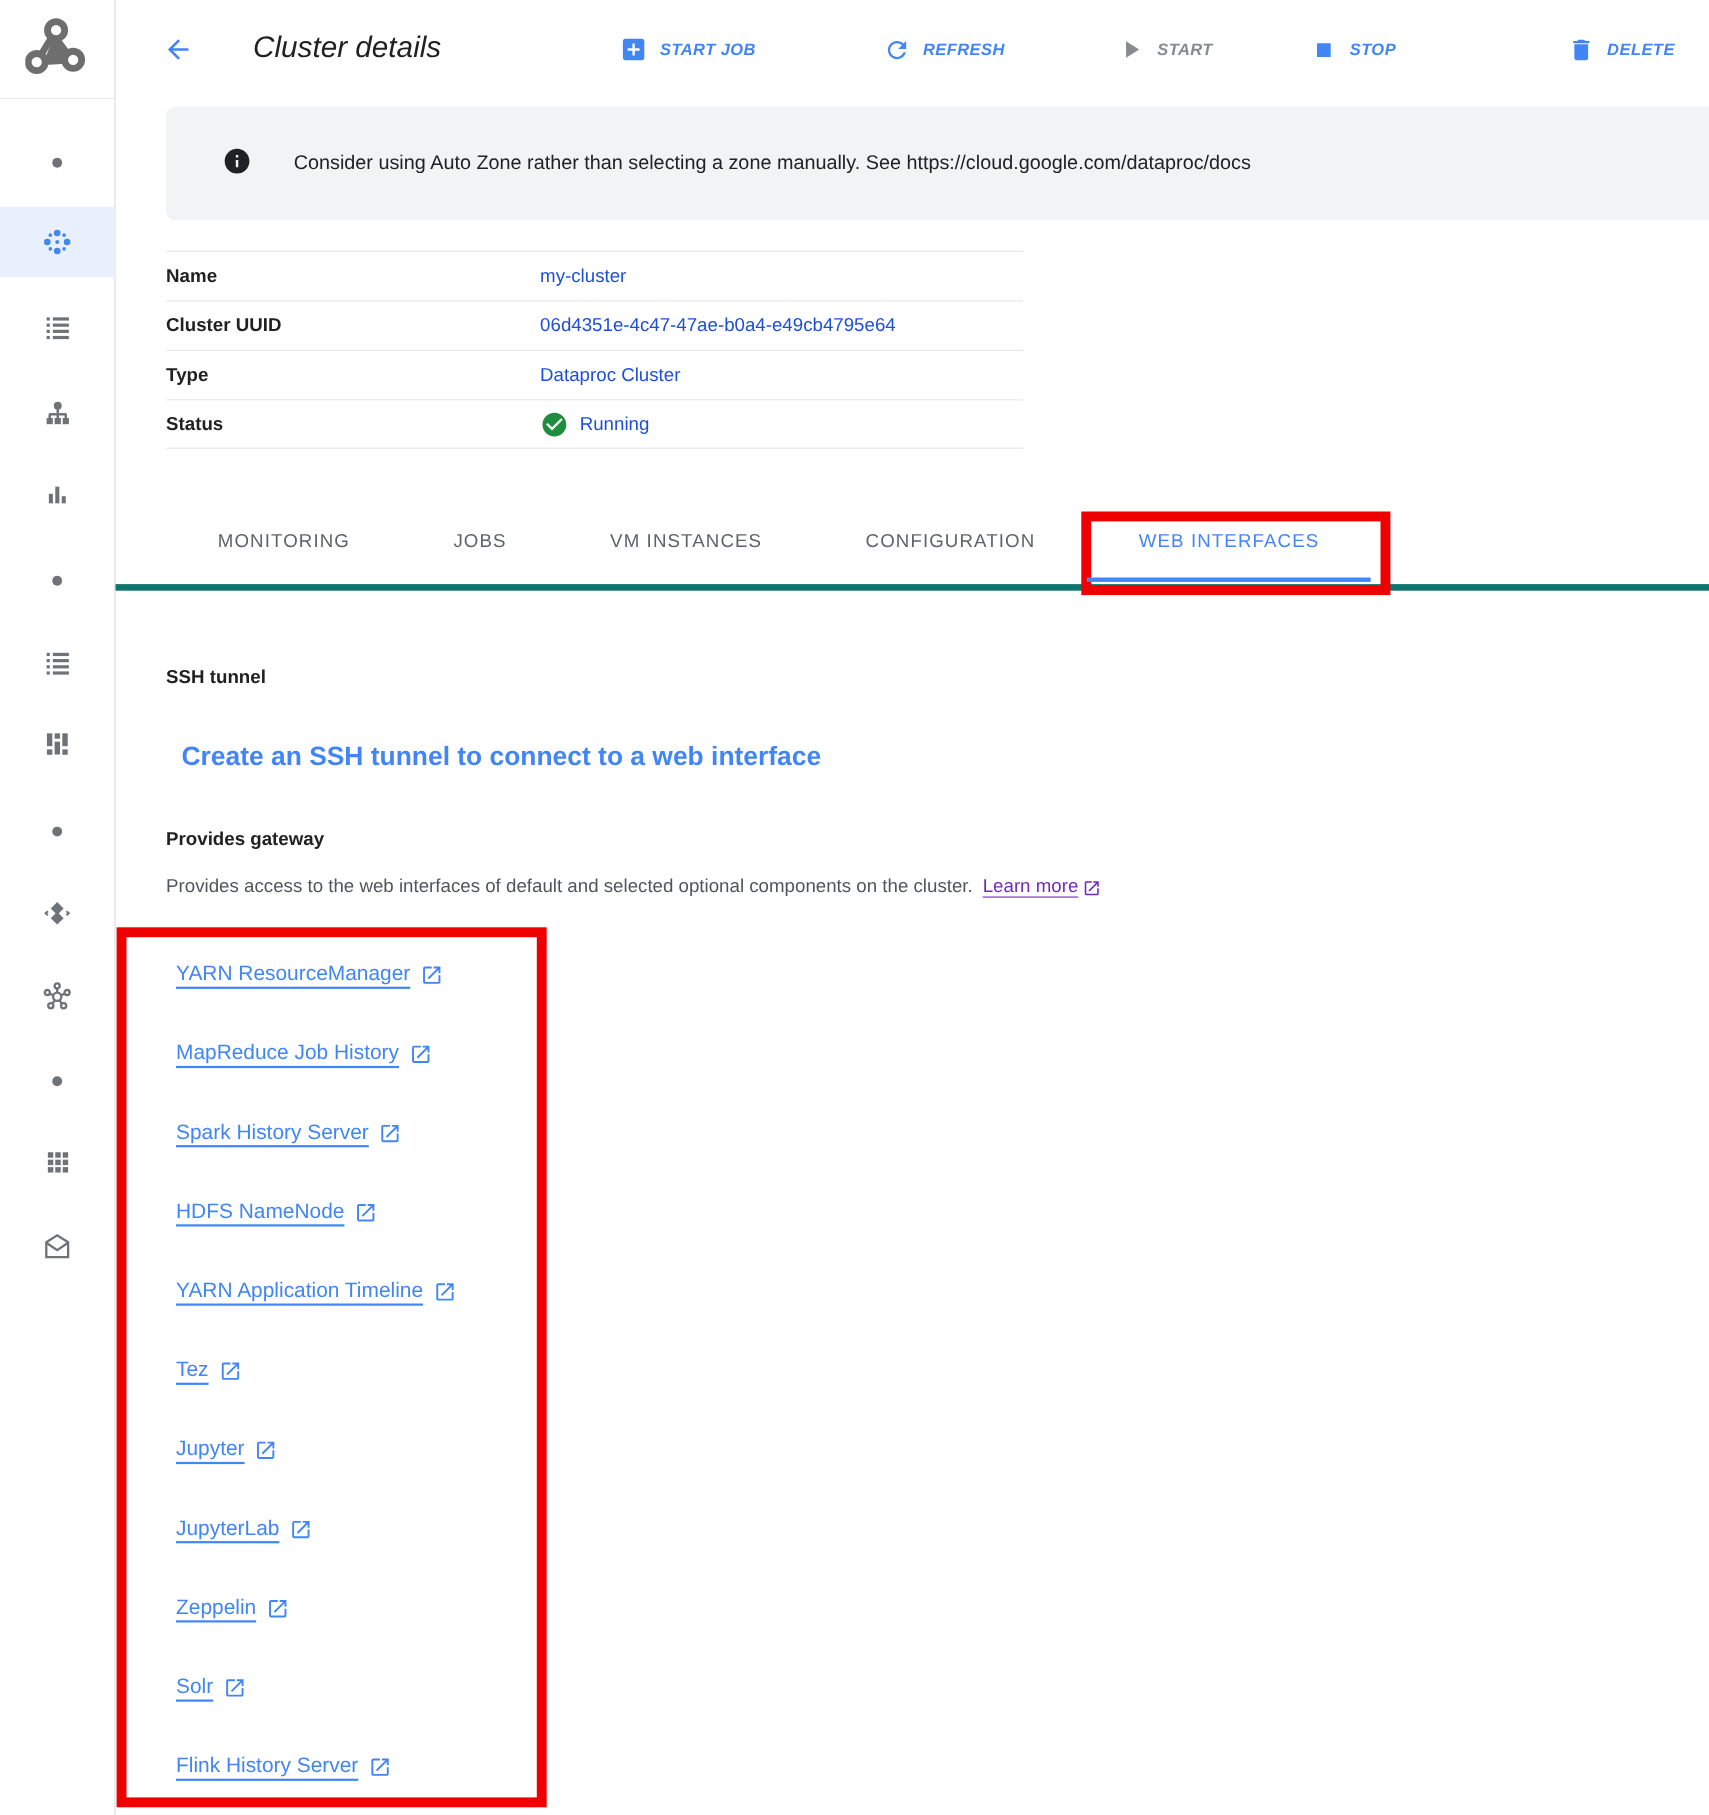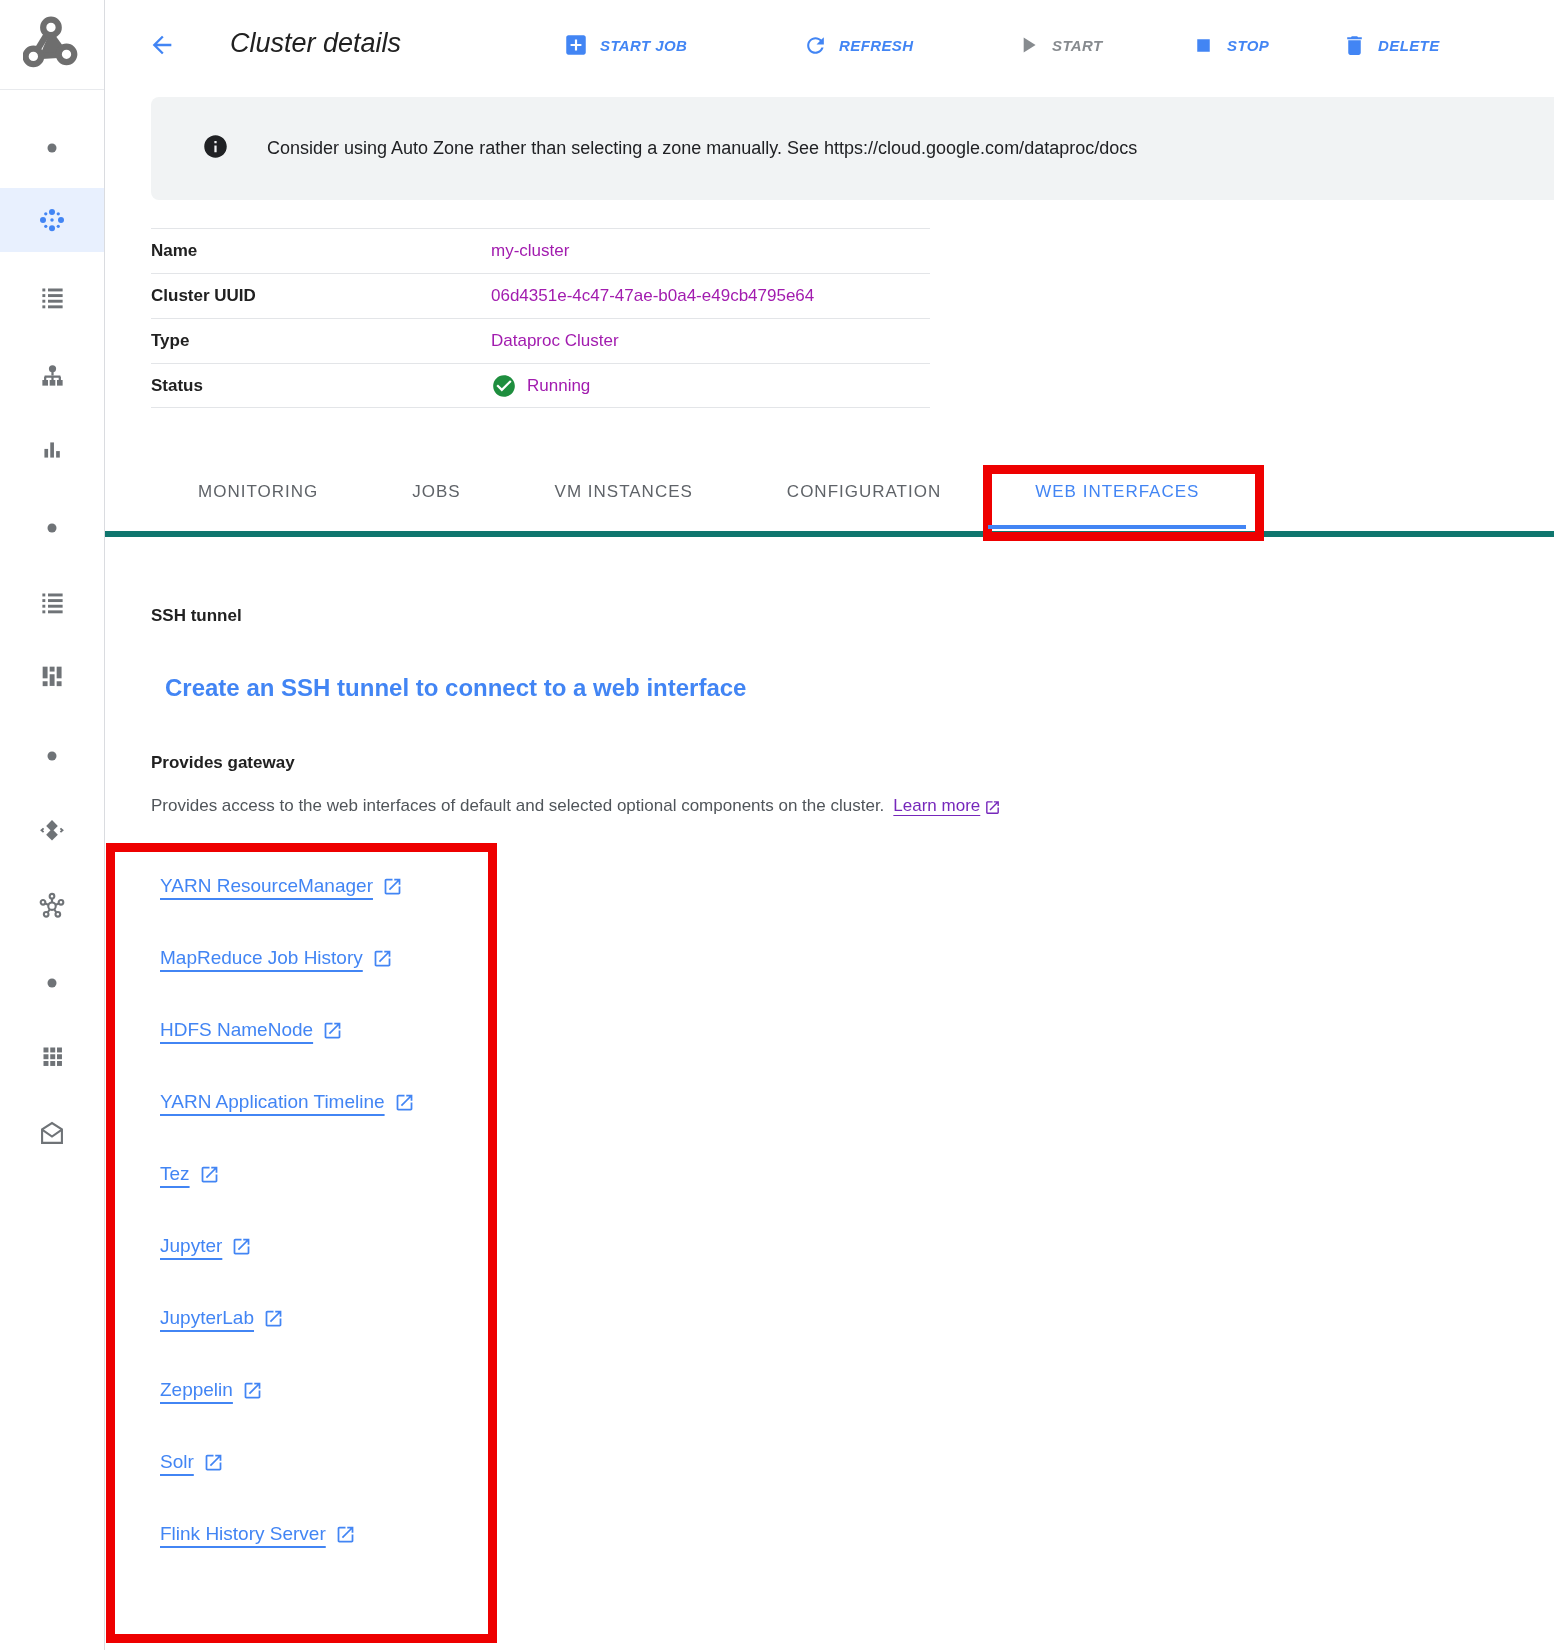--- a/index.html
+++ b/index.html
@@ -42,21 +42,21 @@
     position:absolute; left:151px; top:97px; width:1420px; height:103px;
     background:#f1f3f4; border-radius:8px; display:flex; align-items:center; overflow:hidden;
   }
   .banner .info-ic { margin-left:51px; flex:0 0 auto; }
   .banner-text { margin-left:38px; font-size:18px; color:#202124; white-space:nowrap; }
   
   .details { position:absolute; left:151px; top:228px; width:779px; }
   .drow { display:flex; align-items:center; height:45px; border-top:1px solid #e3e5e8; }
   .drow:last-child { border-bottom:1px solid #e3e5e8; }
   .dlabel { width:340px; font-size:17px; font-weight:700; color:#212121; }
-  .dvalue { font-size:17px; color:#a21caf; display:flex; align-items:center; gap:10px;text-align:center; }
+  .dvalue { font-size:17px; color:#1d4ed8; display:flex; align-items:center; gap:10px;text-align:center; }
   
   .tabbar {
     position:absolute; left:105px; top:452px; width:1449px; height:85px;
     border-bottom:6px solid #0f766e; display:flex; align-items:stretch;
   }
   .tab {
     position:relative; padding:0 47px; display:flex; align-items:center;
     font-size:17px; letter-spacing:1px; color:#5f6368; cursor:pointer; white-space:nowrap;
   }
   .tab:first-child { margin-left:46px; }
@@ -292,21 +292,21 @@
 
   <div class="tbtn" style="left:1085px">
     <span>
       <svg width="25" height="25" viewBox="0 0 24 24" fill="#4285f4">
           <path d="M6 6h12v12H6z"></path>
         </svg>
     </span>
     <span>STOP</span>
   </div>
 
-  <div class="tbtn" style="left:1236px">
+  <div class="tbtn" style="left:1319px">
     <span>
       <svg width="25" height="25" viewBox="0 0 24 24" fill="#4285f4">
           <path d="M6 19c0 1.1.9 2 2 2h8c1.1 0 2-.9 2-2V7H6v12zM19 4h-3.5l-1-1h-5l-1 1H5v2h14V4z"></path>
         </svg>
     </span>
     <span>DELETE</span>
   </div>
 </div>
 
 <div class="banner">
@@ -397,20 +397,28 @@
   <div class="clink-row">
     <a class="clink">
       <span class="ltext">MapReduce Job History</span>
       <svg width="21" height="21" viewBox="0 0 24 24" fill="#4285f4">
           <path d="M19 19H5V5h7V3H5c-1.11 0-2 .9-2 2v14c0 1.1.89 2 2 2h14c1.1 0 2-.9 2-2v-7h-2v7zM14 3v2h3.59l-9.83 9.83 1.41 1.41L19 6.41V10h2V3h-7z"></path>
         </svg>
     </a>
   </div>
   <div class="clink-row">
     <a class="clink">
+      <span class="ltext">Spark History Server</span>
+      <svg width="21" height="21" viewBox="0 0 24 24" fill="#4285f4">
+          <path d="M19 19H5V5h7V3H5c-1.11 0-2 .9-2 2v14c0 1.1.89 2 2 2h14c1.1 0 2-.9 2-2v-7h-2v7zM14 3v2h3.59l-9.83 9.83 1.41 1.41L19 6.41V10h2V3h-7z"></path>
+        </svg>
+    </a>
+  </div>
+  <div class="clink-row">
+    <a class="clink">
       <span class="ltext">HDFS NameNode</span>
       <svg width="21" height="21" viewBox="0 0 24 24" fill="#4285f4">
           <path d="M19 19H5V5h7V3H5c-1.11 0-2 .9-2 2v14c0 1.1.89 2 2 2h14c1.1 0 2-.9 2-2v-7h-2v7zM14 3v2h3.59l-9.83 9.83 1.41 1.41L19 6.41V10h2V3h-7z"></path>
         </svg>
     </a>
   </div>
   <div class="clink-row">
     <a class="clink">
       <span class="ltext">YARN Application Timeline</span>
       <svg width="21" height="21" viewBox="0 0 24 24" fill="#4285f4">

